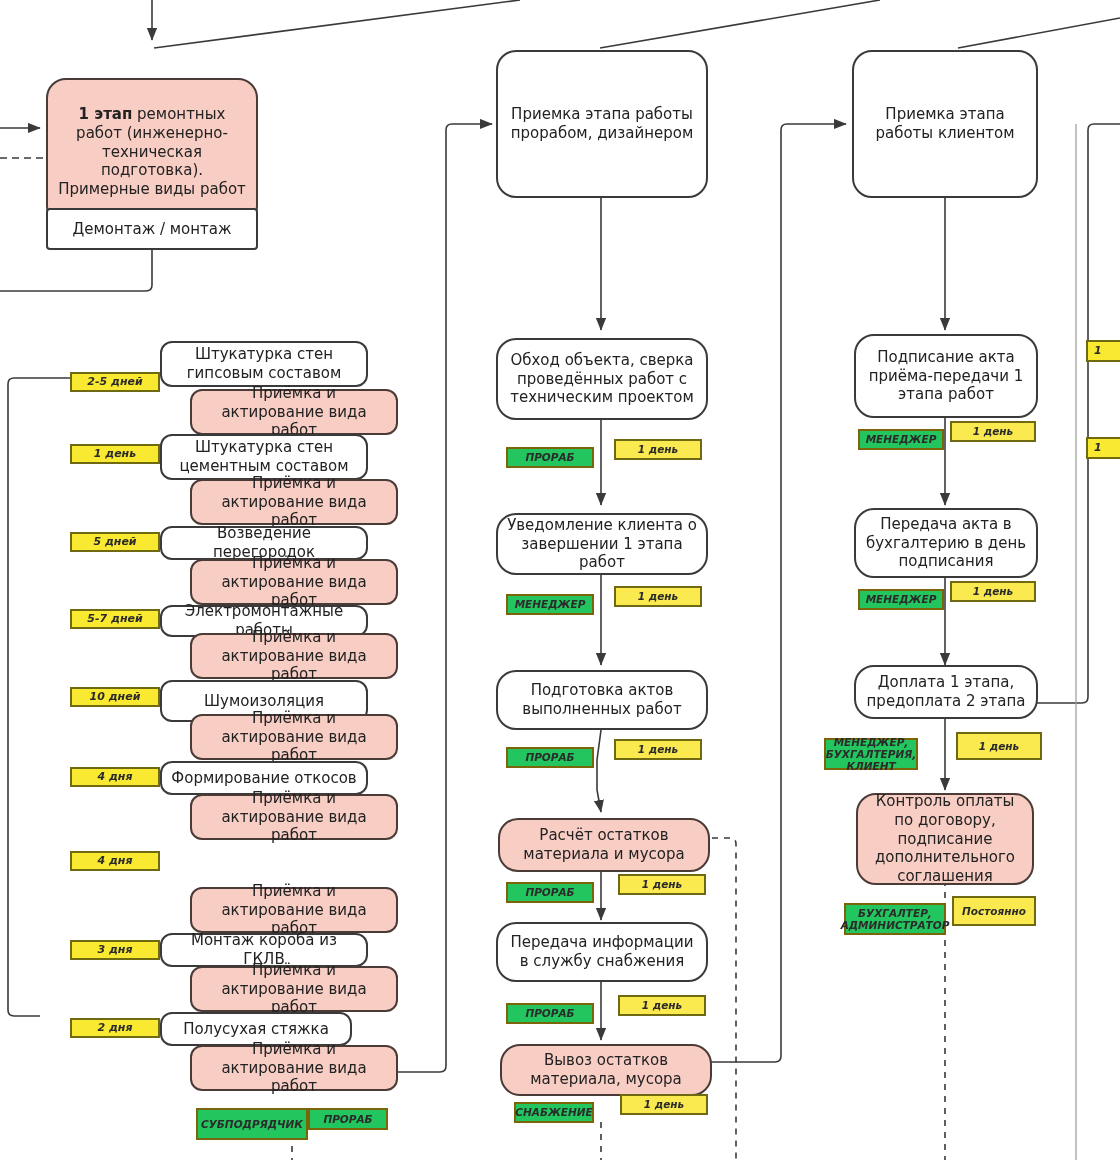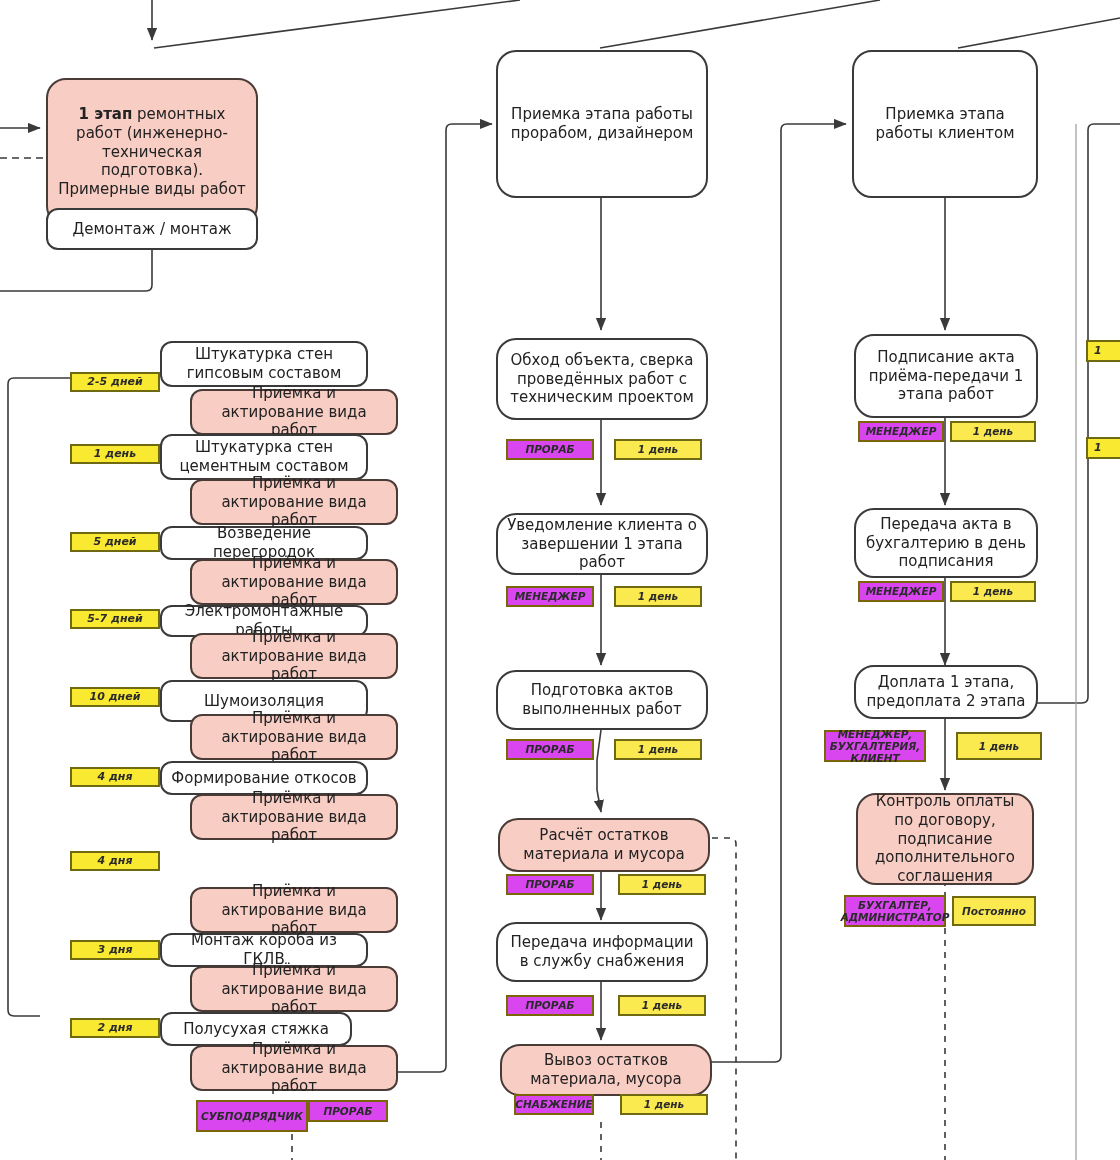--- a/index.html
+++ b/index.html
@@ -1,28 +1,28 @@
 <!DOCTYPE html>
 <html><head>
 <meta charset="utf-8">
 <style>
   html,body{margin:0;padding:0;background:#ffffff;}
   body{width:1120px;height:1160px;font-family:"DejaVu Sans","Liberation Sans",sans-serif;}
   #canvas{position:relative;width:1120px;height:1160px;overflow:hidden;background:#fff;}
   #wires{position:absolute;left:0;top:0;width:1120px;height:1160px;pointer-events:none;}
   .node{position:absolute;box-sizing:border-box;display:flex;align-items:center;justify-content:center;
-        text-align:center;border:2px solid #3a3a3a;border-radius:12px;background:#ffffff;color:#222;
+        text-align:center;border:2px solid #3a3a3a;border-radius:4px;background:#ffffff;color:#222;
         font-size:15px;line-height:1.25;padding:4px 8px;}
   .node.pink{background:#f8cdc4;border-color:#4a3b37;}
   .node.big{border-radius:20px;}
   .node.work{border-radius:12px;font-size:15px;}
   .badge{position:absolute;box-sizing:border-box;display:flex;align-items:center;justify-content:center;
          text-align:center;font-style:italic;font-weight:bold;font-size:10.5px;line-height:1.15;
          border:2px solid #7a6508;color:#2b2b2b;padding:1px 2px;}
-  .badge.orange{background:#d946ef;}
+  .badge.orange{background:#22c55e;margin-top:8px;}
   .badge.yellow{background:#fae94f;border-color:#6f6a12;}
   .badge.dur{background:#fae931;border-color:#6f6a12;font-size:11px;}
 </style>
 </head>
 <body>
 
 <div id="canvas">
 
   <svg id="wires" viewBox="0 0 1120 1160" xmlns="http://www.w3.org/2000/svg">
     <defs>
@@ -259,21 +259,21 @@
   <div class="badge orange" style="left:858px;top:581px;width:86px;height:21px;">
     <span>МЕНЕДЖЕР</span>
     </div>
   <div class="badge yellow" style="left:950px;top:581px;width:86px;height:21px;">
     <span>1 день</span>
     </div>
 
   <div class="node big" style="left:854px;top:665px;width:184px;height:54px;">
     <span>Доплата 1 этапа, предоплата 2 этапа</span>
     </div>
-  <div class="badge orange" style="left:824px;top:730px;width:102px;height:32px;font-style:italic;">
+  <div class="badge orange" style="left:824px;top:730px;width:94px;height:32px;font-style:italic;">
     <span>МЕНЕДЖЕР, БУХГАЛТЕРИЯ, КЛИЕНТ</span>
     </div>
   <div class="badge yellow" style="left:956px;top:732px;width:86px;height:28px;">
     <span>1 день</span>
     </div>
 
   <div class="node pink big" style="left:856px;top:793px;width:178px;height:92px;">
     <span>Контроль оплаты по договору, подписание дополнительного соглашения</span>
     </div>
   <div class="badge orange" style="left:844px;top:895px;width:102px;height:32px;">

